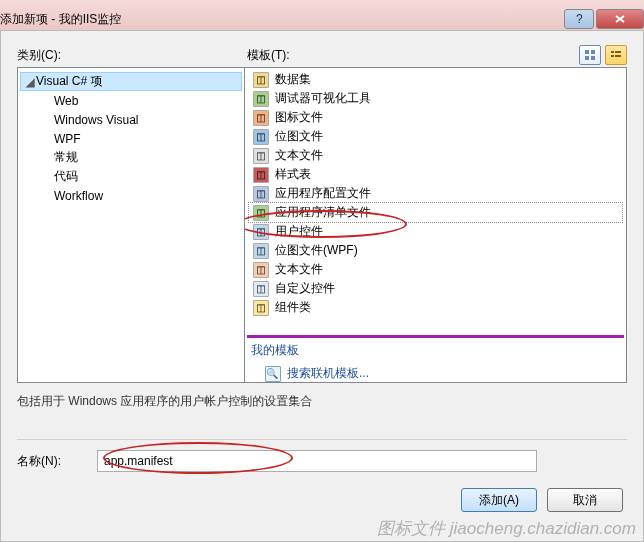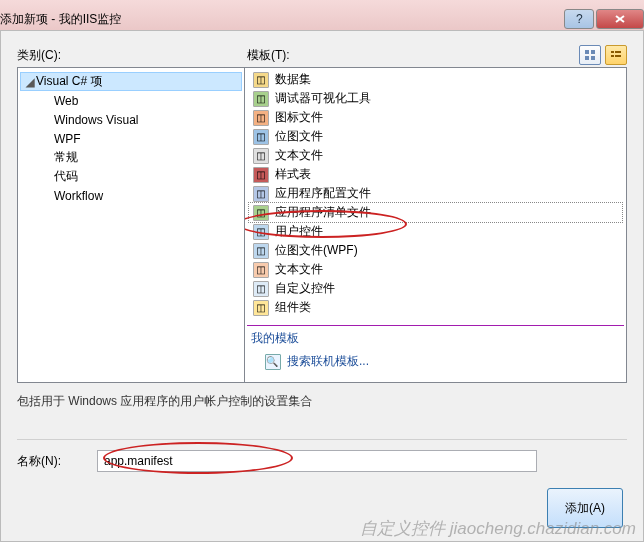--- a/index.html
+++ b/index.html
@@ -27,34 +27,34 @@
 .tree .node { display:flex; align-items:center; height:19px; padding-left:4px; cursor:pointer; white-space:nowrap; }
 .tree .arrow { width:12px; display:inline-block; text-align:center; color:#595959; }
 .tree .node.sel { background:#cce8ff; border:1px solid #99cfff; height:19px; padding-left:3px; }
 .tree .child { padding-left: 34px; }
 
 .list { flex:1; border:1px solid #828790; border-left:none; background:#fff; overflow:auto; position:relative; }
 .list-inner { padding: 2px 4px; }
 .item { display:flex; align-items:center; height:19px; padding:0 4px; cursor:pointer; white-space:nowrap; }
 .item.sel { outline:1px dotted #888; }
 .icon { width:16px; height:16px; margin-right:6px; display:inline-flex; align-items:center; justify-content:center; font-size:10px; border:1px solid #aaa; border-radius:1px; background:#fff; }
-.section-head { border-top:1px solid #a21caf; margin:6px 2px 2px 2px; padding:4px 4px 2px 4px; color:#1e4f9a; font-weight:normal; }
+.section-head { border-top:3px solid #a21caf; margin:16px 2px 2px 2px; padding:4px 4px 2px 4px; color:#1e4f9a; font-weight:normal; }
 .search-online { display:flex; align-items:center; padding:2px 4px 6px 20px; color:#1e4f9a; cursor:pointer; }
 
 .ellipse { position:absolute; border:2px solid #c22; border-radius:50%; pointer-events:none; }
 
 .desc { margin:10px 0 8px 0; color:#333; height:32px;}
 .sep { border:none; border-top:1px solid #d0d0d0; margin:6px 0 10px 0; }
 
 .namerow { display:flex; align-items:center; margin-bottom:16px; position:relative; }
 .namerow label { width: 80px; }
 .namerow input { flex:1; max-width:440px; height:22px; border:1px solid #abadb3; padding:4px 6px; background:#fff; }
 
 .btnrow { display:flex; justify-content:flex-end; gap:10px; padding-right:4px; }
-.btn { min-width:76px; height:40px; border:1px solid #707070; border-radius:3px; background:linear-gradient(#fdfdfd,#e4e4e4); cursor:pointer; padding:0 14px; }
+.btn { min-width:76px; height:24px; border:1px solid #707070; border-radius:3px; background:linear-gradient(#fdfdfd,#e4e4e4); cursor:pointer; padding:0 14px; }
 .btn.primary { background:linear-gradient(#eaf3fd,#c4dffb); border-color:#3c7fb1; }
 
 .watermark { position:absolute; right:8px; bottom:2px; color:#888; font-size:17px; font-style:italic; pointer-events:none; opacity:0.6; }
 </style>
 </head>
 <body>
 
 <div class="titlebar">
   <span class="title">添加新项 - 我的IIS监控</span>
   <div class="winbtns">
@@ -191,17 +191,18 @@
   <hr class="sep">
 
   <div class="namerow">
     <label>名称(N):</label>
     <input type="text" value="app.manifest" style="">
     <div class="ellipse" style="left:86px; top:-8px; width:190px; height:32px;"></div>
   </div>
 
   <div class="btnrow">
     <button class="btn primary">添加(A)</button>
+    <button class="btn">取消</button>
   </div>
 
 </div>
 
-<div class="watermark">自定义控件 jiaocheng.chazidian.com</div>
+<div class="watermark">图标文件 jiaocheng.chazidian.com</div>
 
 </body></html>

